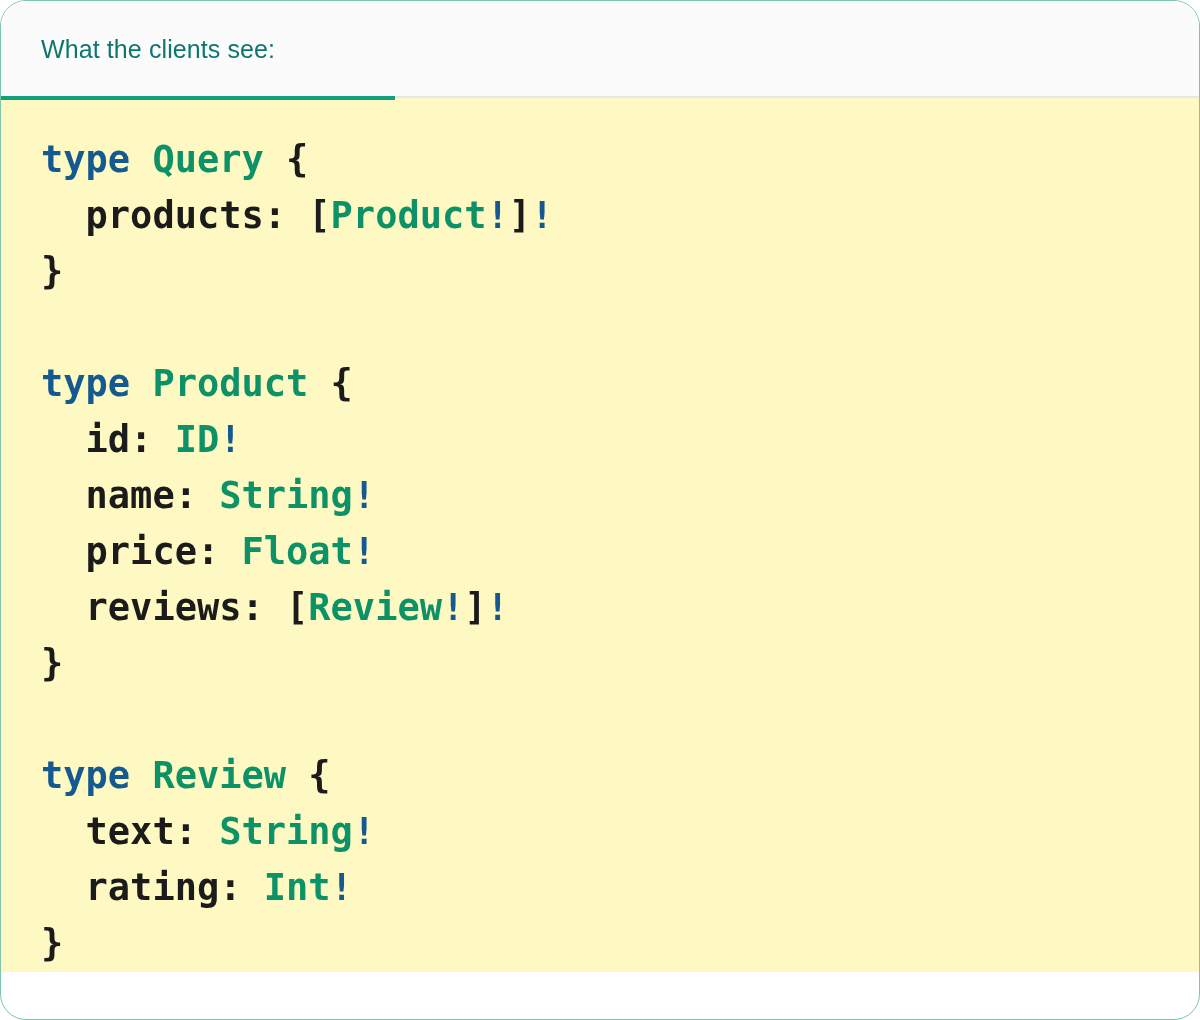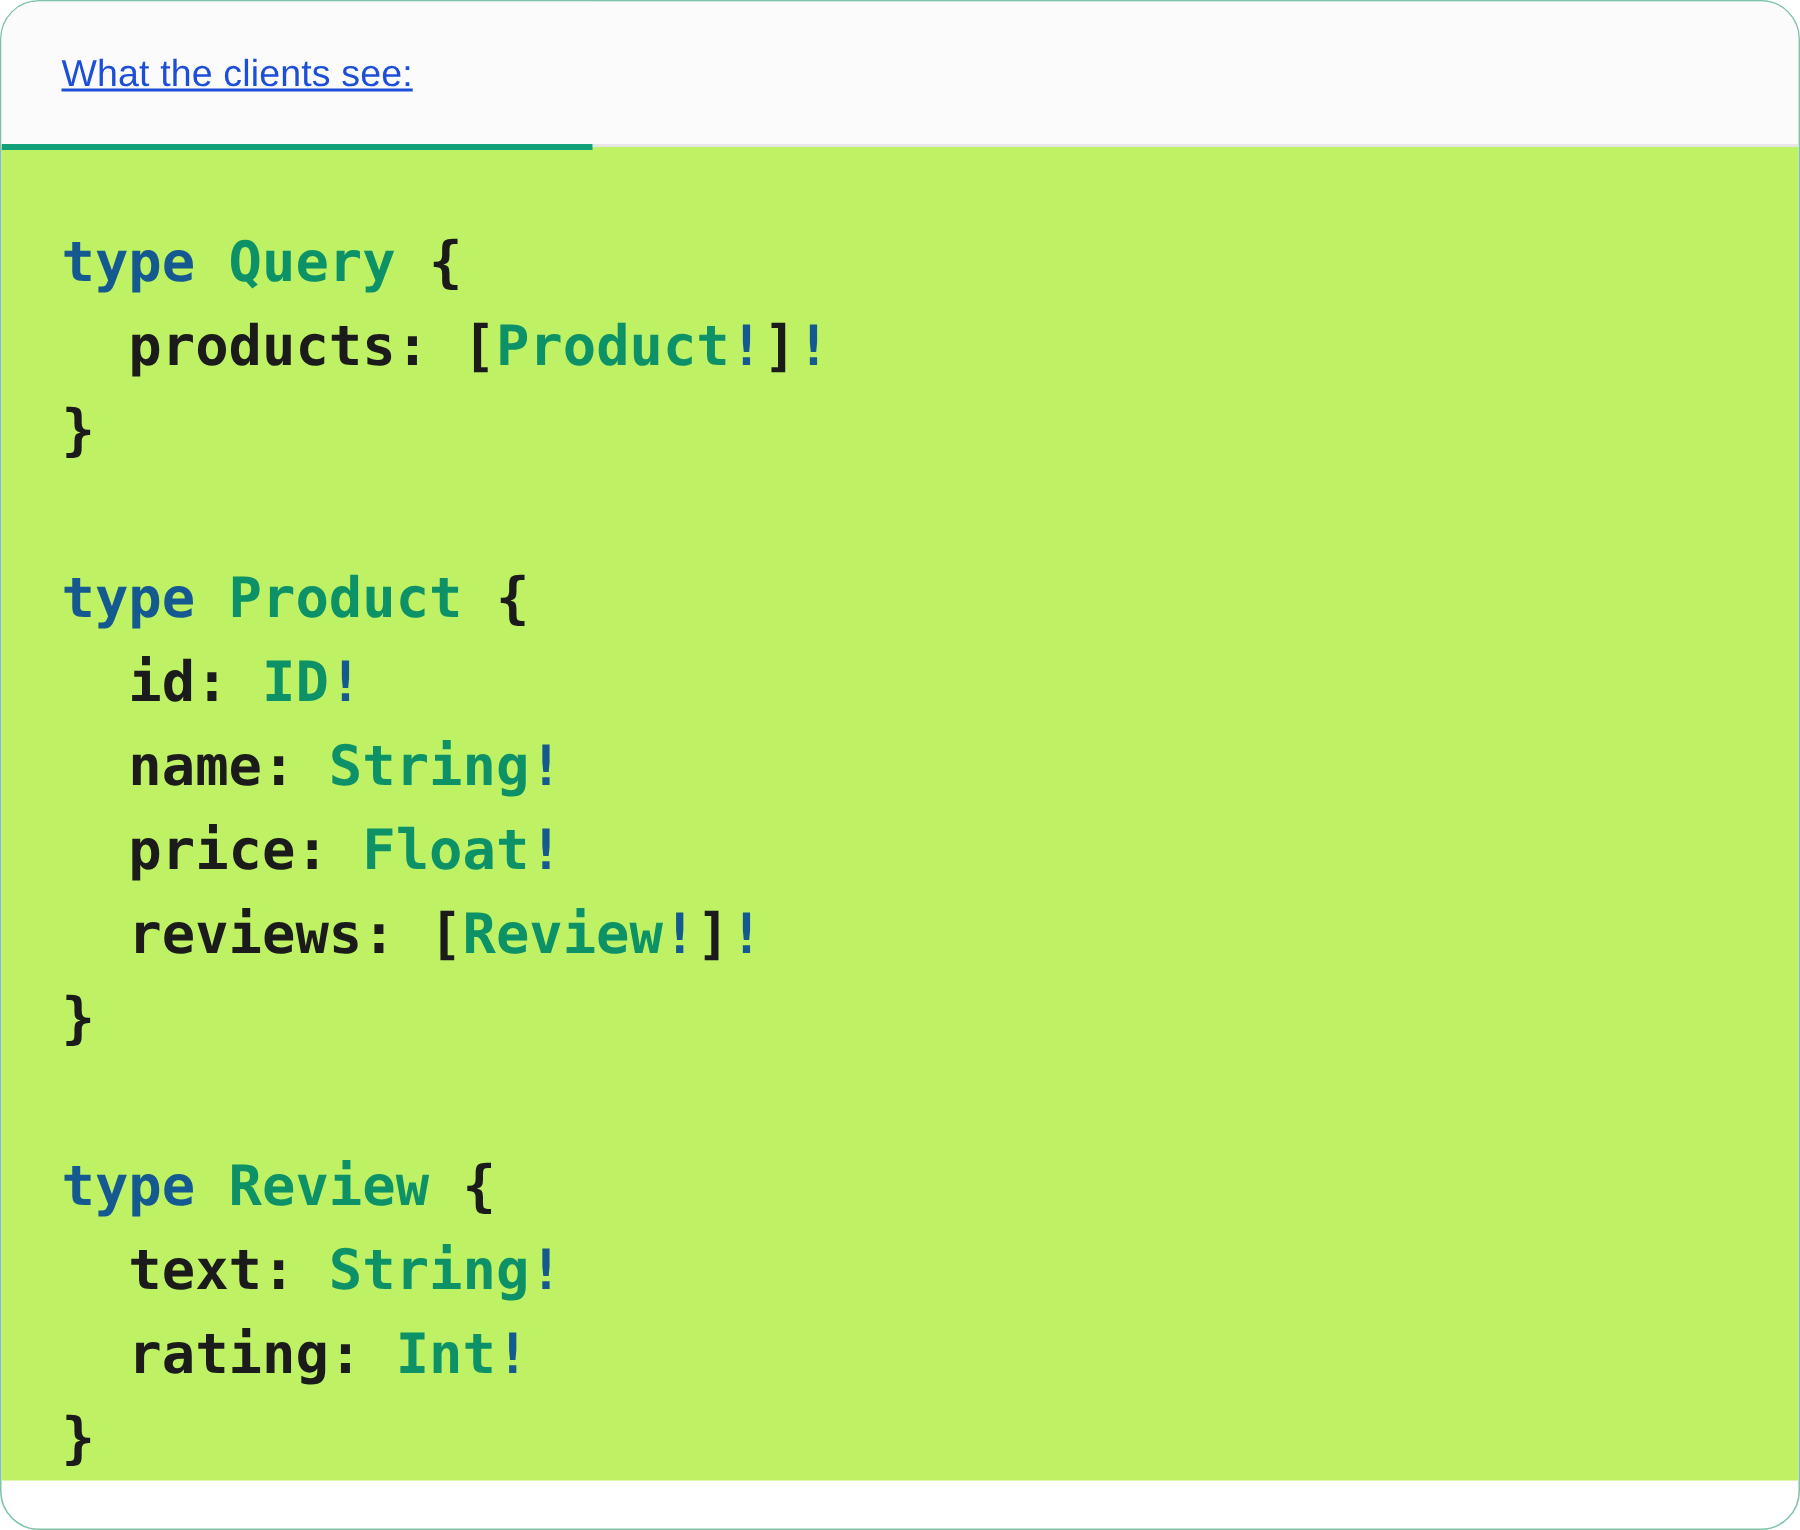--- a/index.html
+++ b/index.html
@@ -43,38 +43,37 @@
     align-items: center;
     box-sizing: border-box;
     padding-left: 40px;
     background: #fbfbfb;
     cursor: pointer;
   }
   .tab-label {
     font-size: 25px;
     font-weight: 500;
     letter-spacing: 0.1px;
-    color: #1d4ed8;
+    color: #0f766e;
     white-space: nowrap;
-    text-decoration: underline;
   }
   .tab-underline {
     position: absolute;
     left: 0;
     top: 95px;
     width: 394px;
     height: 4px;
     background: #12a07a;
     z-index: 3;
   }
 
   
   .code-body {
-    padding: 49px 0 0 40px;
-    background: #bef264;
+    padding: 34px 0 0 40px;
+    background: #fef9c3;
   }
   pre.code {
     margin: 0;
     font-family: "DejaVu Sans Mono", "Liberation Mono", monospace;
     font-size: 37px;
     line-height: 56px;
     font-weight: 700;
     color: #1b1b1b;
     white-space: pre;
     letter-spacing: 0px;

